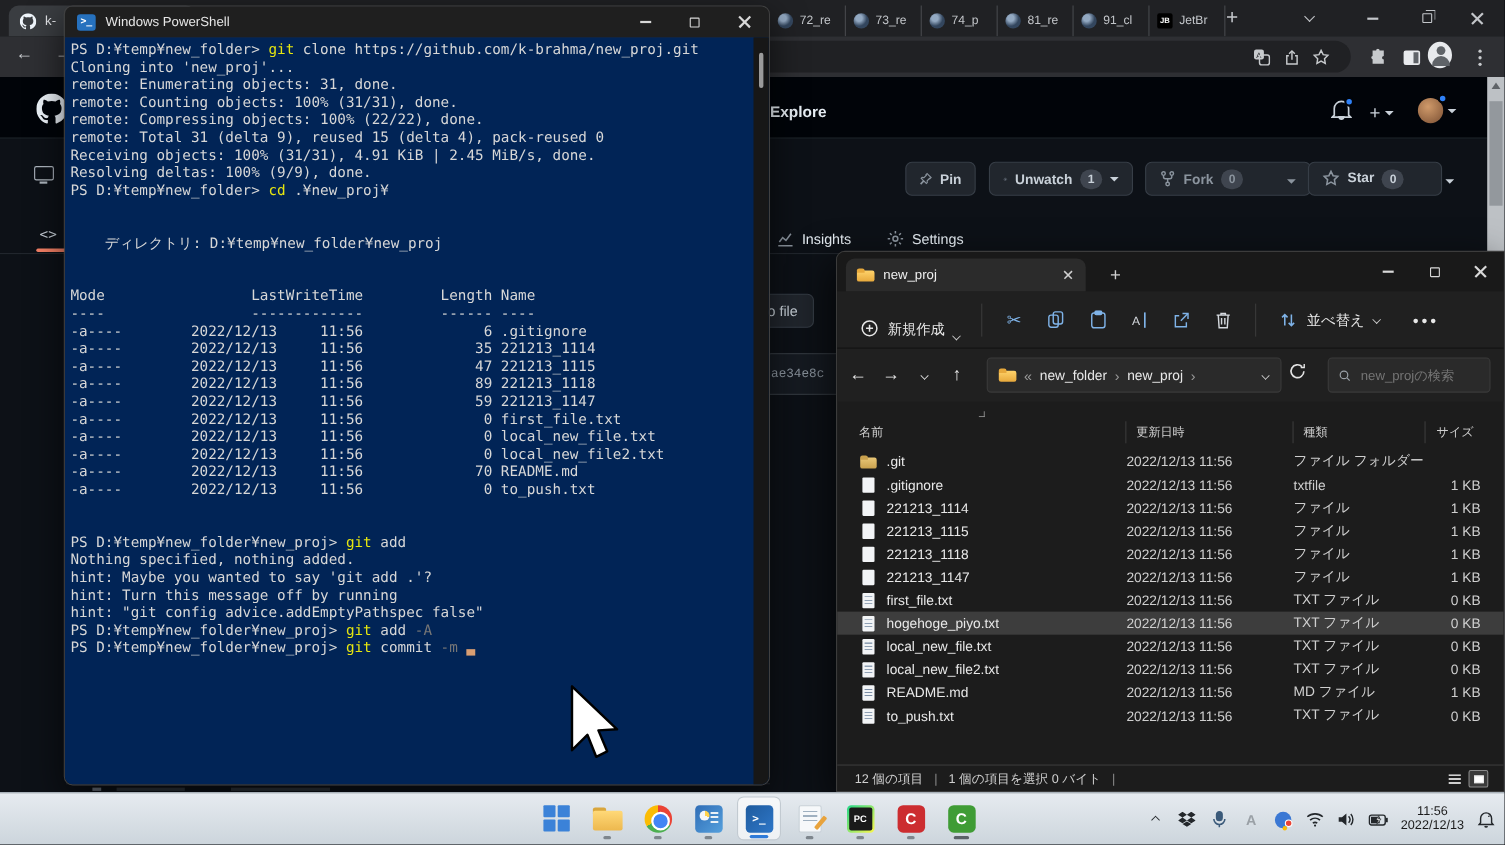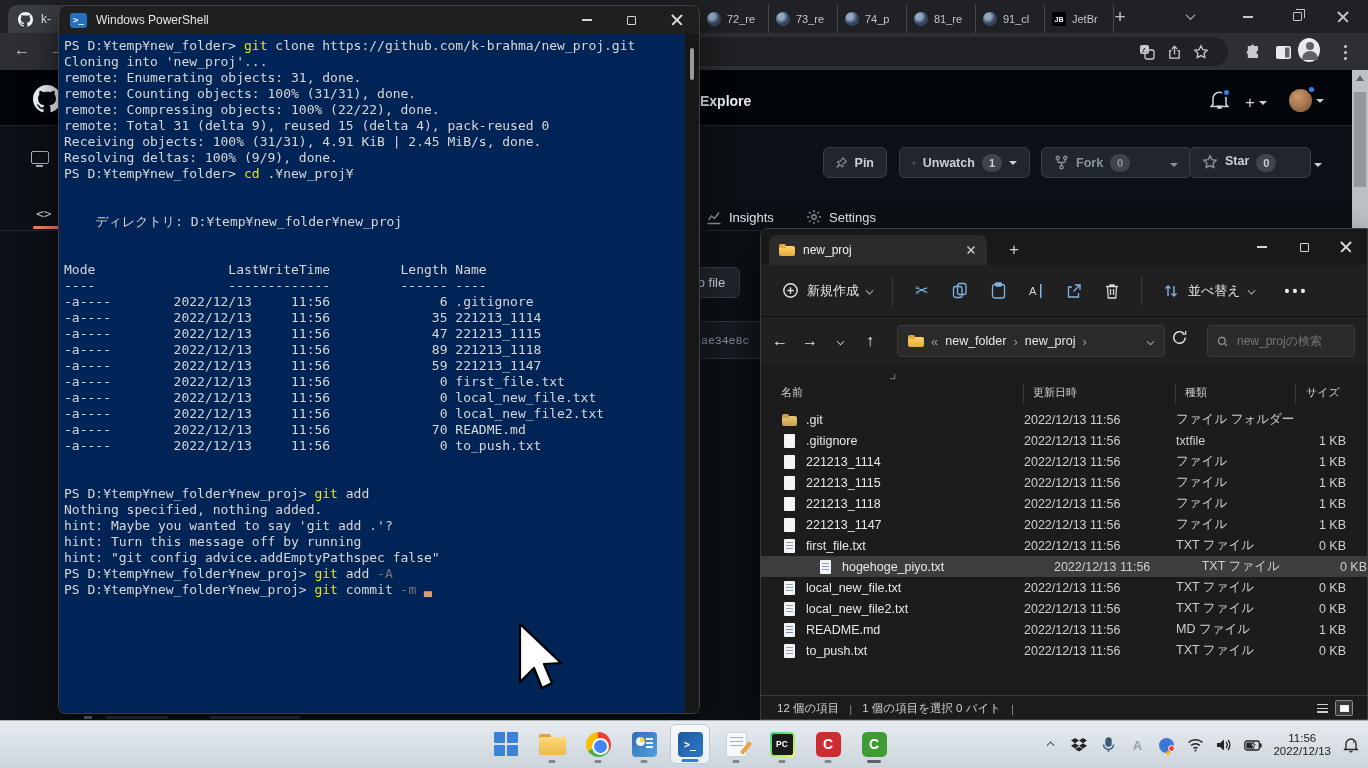--- a/index.html
+++ b/index.html
@@ -113,21 +113,21 @@
     border-radius:4px;display:flex;align-items:center;gap:7px;padding:0 9px;}
   .searchbox input{background:transparent;border:none;outline:none;color:#9aa0a6;font-size:12px;width:110px;font-family:"Liberation Sans",sans-serif;}
   .fold-mini{width:16px;height:12px;position:relative;flex:0 0 16px;}
   .fold-mini::before{content:"";position:absolute;left:0;top:2px;width:16px;height:10px;background:linear-gradient(#ffd36b,#e7a93c);border-radius:2px;}
   .fold-mini::after{content:"";position:absolute;left:0;top:0;width:7px;height:4px;background:#e7a93c;border-radius:2px 2px 0 0;}
   .ex-cols{position:absolute;left:0;top:150px;width:100%;height:28px;font-size:11px;color:#d0d0d0;}
   .col{position:absolute;top:6px;} .colsep{position:absolute;top:4px;width:1px;height:20px;background:#3a3a3a;}
   .sortcaret{position:absolute;left:128px;top:-6px;color:#9a9a9a;transform:scale(.75);}
   .ex-rows{position:absolute;left:0;top:180px;width:100%;}
   .ex-row{position:relative;height:21px;display:flex;align-items:center;font-size:12.5px;}
-  .ex-row.sel{background:#3d3d3d;padding-left:36px;}
+  .ex-row.sel{background:#3d3d3d;}
   .fi{width:17px;height:16px;position:relative;display:inline-block;margin:0 8px 0 20px;flex:0 0 17px;}
   .fi-folder::before{content:"";position:absolute;left:1px;top:4px;width:15px;height:10px;background:linear-gradient(#e9c777,#c9a14e);border-radius:2px;}
   .fi-folder::after{content:"";position:absolute;left:1px;top:2px;width:7px;height:4px;background:#c9a14e;border-radius:2px 2px 0 0;}
   .fi-file::before,.fi-txt::before,.fi-md::before{content:"";position:absolute;left:3px;top:1px;width:11px;height:14px;background:#f2f4f6;border-radius:1px;}
   .fi-txt::after{content:"";position:absolute;left:5px;top:4px;width:7px;height:7px;background:repeating-linear-gradient(#8fa0b4 0 1px,transparent 1px 3px);}
   .fi-md::after{content:"";position:absolute;left:5px;top:4px;width:7px;height:7px;background:repeating-linear-gradient(#7c8ea6 0 1px,transparent 1px 3px);}
   .c-name{width:218px;color:#e8e8e8;white-space:nowrap;overflow:hidden;}
   .c-date{width:152px;color:#cfcfcf;}
   .c-type{width:120px;color:#cfcfcf;}
   .c-size{width:50px;color:#cfcfcf;text-align:right;}
@@ -442,21 +442,21 @@
         <span class="ex-ctl">
             <span class="i-max"></span>
           </span>
         <span class="ex-ctl">
             <span class="i-close"></span>
           </span>
       </div>
     </div>
 
     <div class="ex-cmd">
-      <div class="cmd-btn" style="margin-left:10px;">
+      <div class="cmd-btn" style="margin-left:10px;align-items:flex-end;">
         <span class="cmd-ico wh-ic">
           <svg width="17" height="17" viewBox="0 0 16 16" fill="none" stroke="#e6e6e6" stroke-width="1.3">
               <circle cx="8" cy="8" r="6.3"></circle>
               <path d="M8 5v6M5 8h6"></path>
             </svg>
         </span>
         <span>新規作成</span>
         <span class="chev chev-down" style="transform:rotate(45deg) scale(.8);color:#cfcfcf;"></span>
       </div>
       <span class="cmd-sep"></span>

